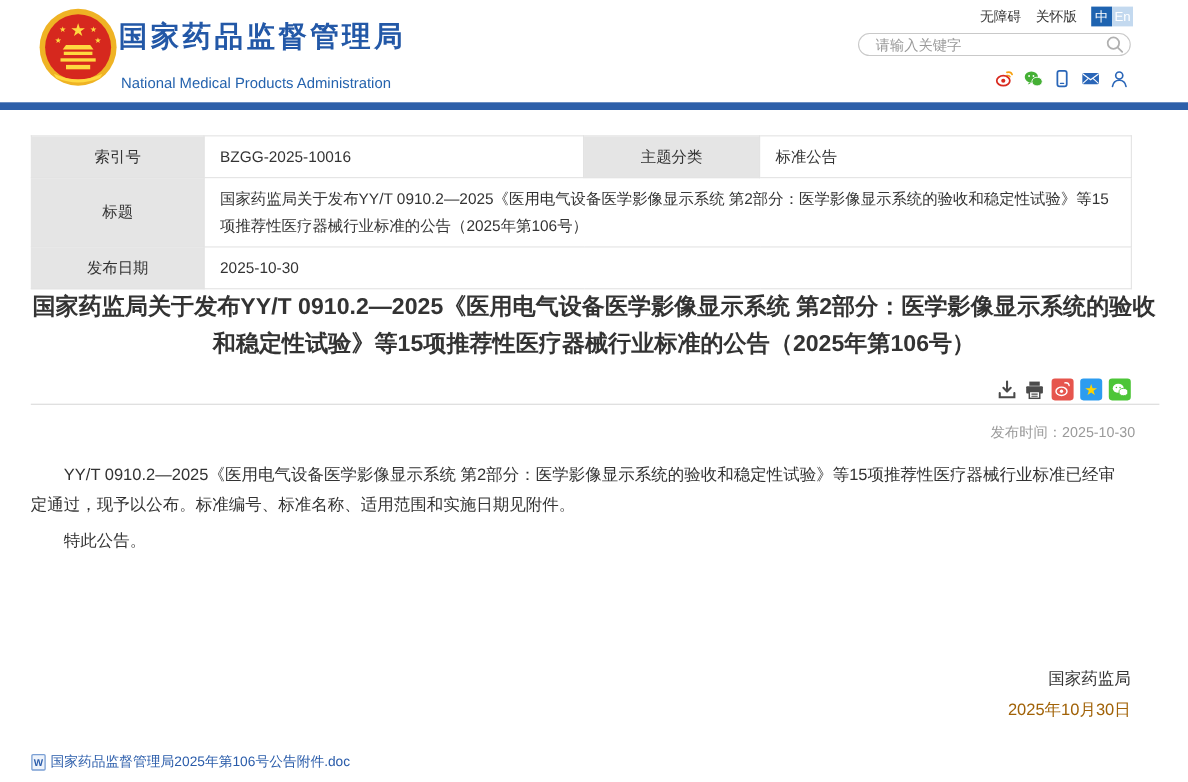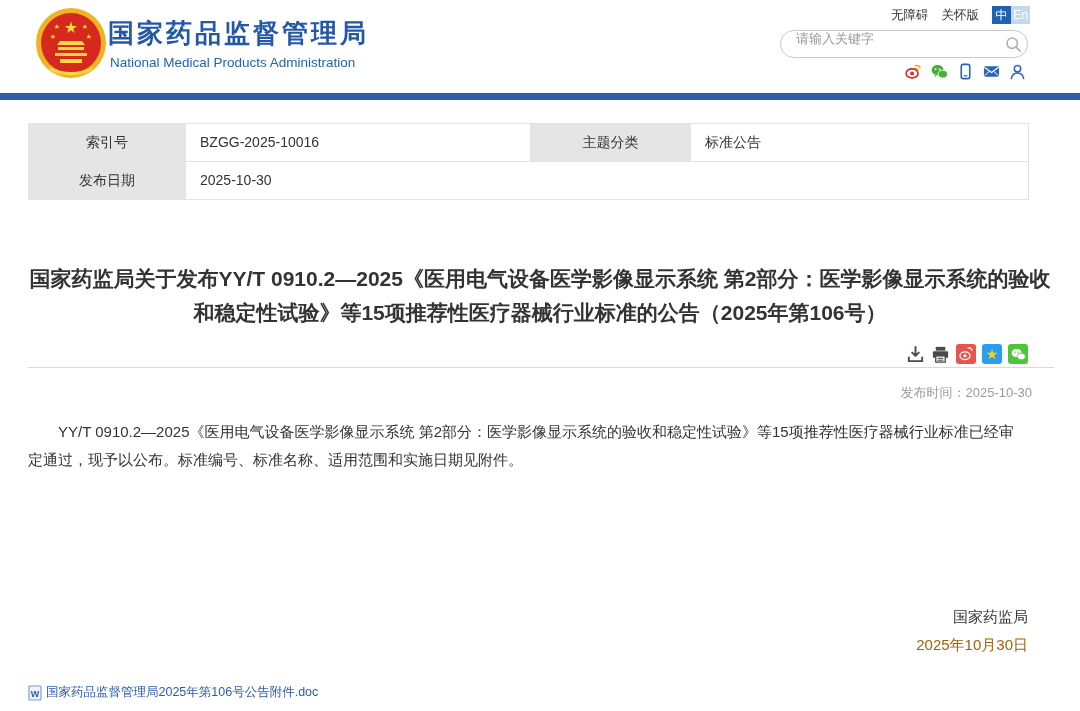--- a/index.html
+++ b/index.html
@@ -8,32 +8,32 @@
   .page { position:relative; width:1080px; height:711px; overflow:hidden; background:#fff; }
 
   
   .corner-sliver { position:absolute; left:0; top:0; width:7px; height:33px; background:#8a1f15; }
 
   
   .header { position:absolute; left:0; top:0; width:1080px; height:93px; background:#fff; }
   .emblem { position:absolute; left:35px; top:7px; width:72px; height:72px; }
   .site-title { position:absolute; left:108px; top:16px; font-size:26px; font-weight:bold;
     color:#2358a7; letter-spacing:3px; white-space:nowrap; }
-  .site-subtitle { position:absolute; left:110px; top:55px; font-size:13.5px; color:#2563ae; white-space:nowrap; }
+  .site-subtitle { position:absolute; left:110px; top:68px; font-size:13.5px; color:#2563ae; white-space:nowrap; }
 
   .topbar { position:absolute; top:6px; right:50px; display:flex; align-items:center; gap:13px; }
   .topbar a { font-size:12.5px; color:#333; text-decoration:none; cursor:pointer; }
   .lang-group { display:flex; }
   .lang-btn { width:19px; height:18px; font-size:12px; display:flex; align-items:center;
     justify-content:center; cursor:pointer; }
   .lang-zh { background:#1e63b0; color:#fff; }
   .lang-en { background:#c3d9ef; color:#fff; }
 
-  .search-box { position:absolute; top:30px; right:52px; width:248px; height:28px;
-    border:1px solid #c9c9c9; border-radius:15px; background:#fff; display:flex; align-items:flex-start; }
+  .search-box { position:absolute; top:30px; right:52px; width:248px; height:21px;
+    border:1px solid #c9c9c9; border-radius:15px; background:#fff; display:flex; align-items:center; }
   .search-box input { flex:1; border:none; outline:none; background:transparent;
     padding:0 6px 0 15px; font-size:13px; color:#333;
     font-family:"Liberation Sans","DejaVu Sans",sans-serif; }
   .search-box input::placeholder { color:#999; }
   .search-btn { width:28px; height:26px; display:flex; align-items:center; justify-content:center;
     cursor:pointer; border:none; background:transparent; }
 
   .header-icons { position:absolute; top:63px; right:54px; display:flex; align-items:center; gap:9px; }
   .hicon { width:17px; height:17px; display:block; cursor:pointer; }
 
@@ -152,20 +152,24 @@
         <col style="width:160px">
         <col style="width:338px">
       </colgroup>
     <tbody>
         <tr class="row1">
       <td class="lbl">索引号</td>
       <td class="val">BZGG-2025-10016</td>
       <td class="lbl">主题分类</td>
       <td class="val">标准公告</td>
     </tr>
+    <tr class="row2">
+      <td class="lbl">标题</td>
+      <td class="val" colspan="3">国家药监局关于发布YY/T 0910.2—2025《医用电气设备医学影像显示系统 第2部分：医学影像显示系统的验收和稳定性试验》等15项推荐性医疗器械行业标准的公告（2025年第106号）</td>
+    </tr>
     <tr class="row3">
       <td class="lbl">发布日期</td>
       <td class="val" colspan="3">2025-10-30</td>
     </tr>
   </tbody>
     </table>
 
   <h1 class="doc-heading">国家药监局关于发布YY/T 0910.2—2025《医用电气设备医学影像显示系统 第2部分：医学影像显示系统的验收和稳定性试验》等15项推荐性医疗器械行业标准的公告（2025年第106号）</h1>
 
   <div class="tools">
@@ -197,20 +201,21 @@
         <circle cx="3.9" cy="4.2" r="0.7" fill="#4dc538"></circle>
         <circle cx="7.2" cy="4.2" r="0.7" fill="#4dc538"></circle>
       </svg>
     </div>
   </div>
 
   <div class="divider"></div>
   <div class="publish-time">发布时间：2025-10-30</div>
 
   <p class="para p1">YY/T 0910.2—2025《医用电气设备医学影像显示系统 第2部分：医学影像显示系统的验收和稳定性试验》等15项推荐性医疗器械行业标准已经审定通过，现予以公布。标准编号、标准名称、适用范围和实施日期见附件。</p>
+  <p class="para p2">特此公告。</p>
 
   <div class="sign-org">国家药监局</div>
   <div class="sign-date">2025年10月30日</div>
 
   <div class="attachment">
     <svg width="15" height="16" viewBox="0 0 15 16">
       <rect x="1" y="1" width="12" height="14" rx="1" fill="#eef3fb" stroke="#7a9fd4" stroke-width="1.2"></rect>
       <text x="7" y="11.5" font-size="9" font-weight="bold" text-anchor="middle" fill="#2a5caa">W</text>
     </svg>
     <a>国家药品监督管理局2025年第106号公告附件.doc</a>

